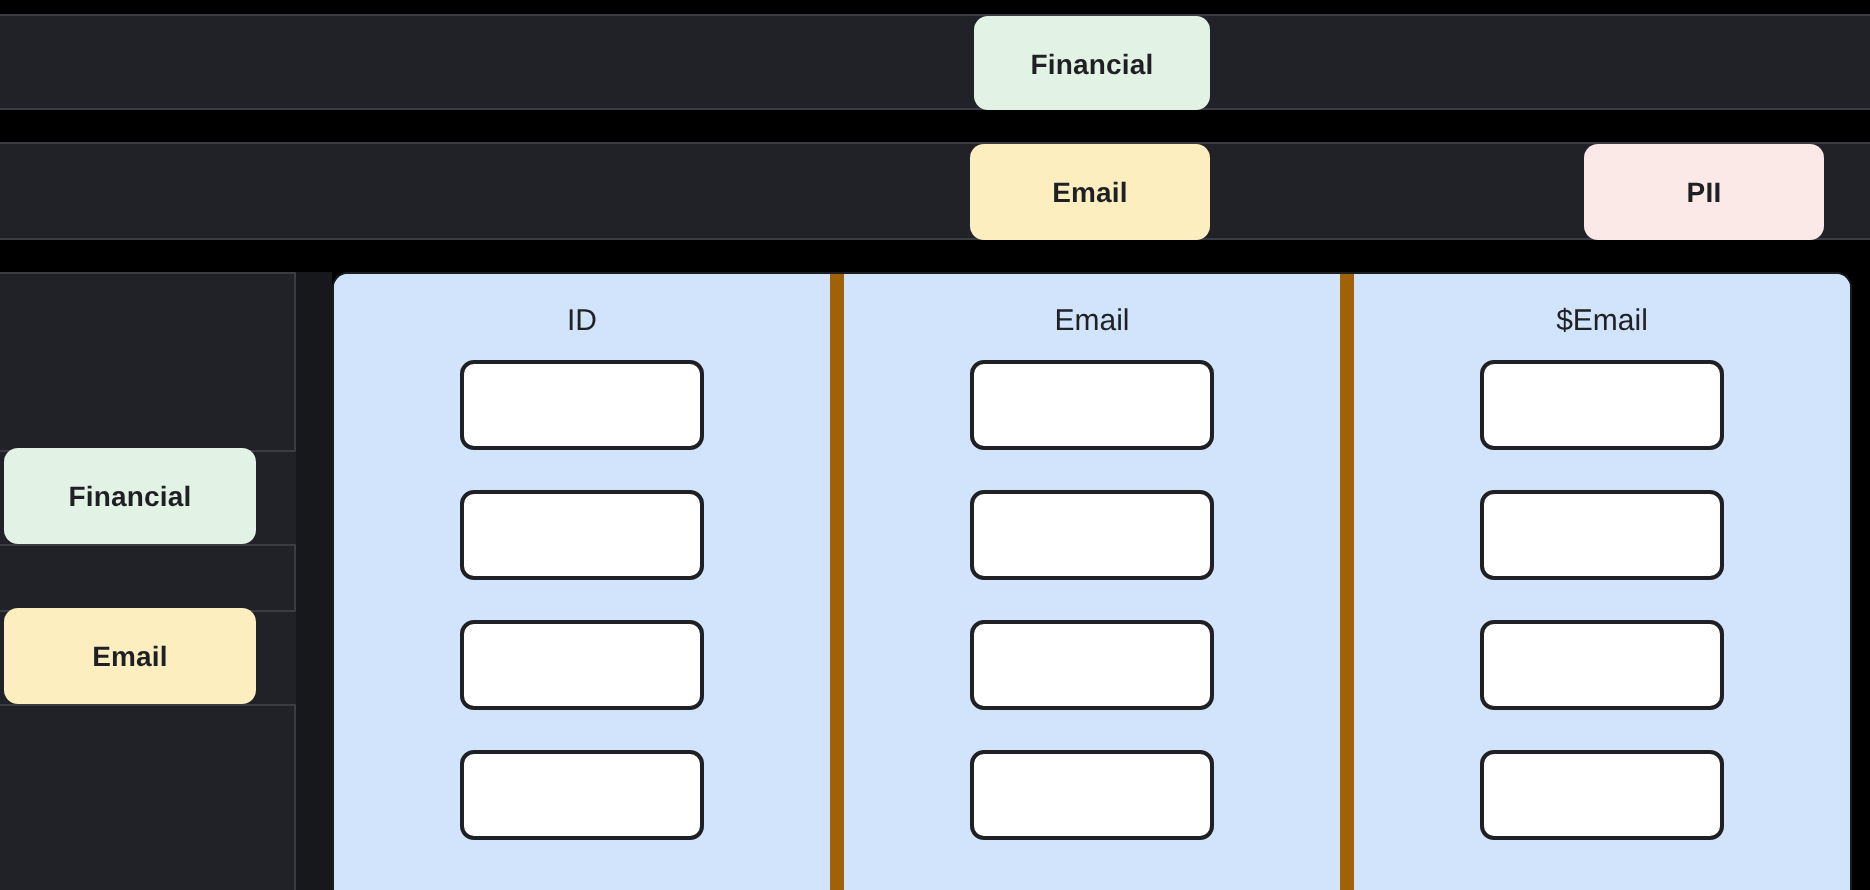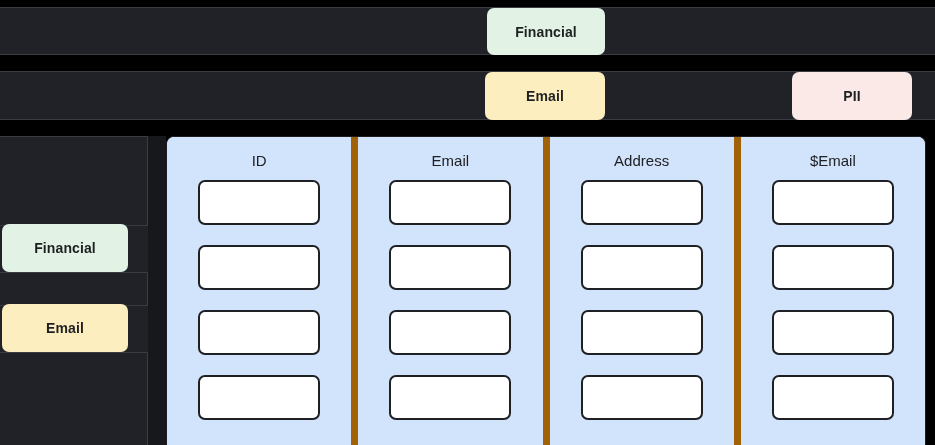--- a/index.html
+++ b/index.html
@@ -213,29 +213,20 @@
     <div class="col">
       <div class="col-header">Email</div>
       <div class="cells">
         <div class="cell"></div>
         <div class="cell"></div>
         <div class="cell"></div>
         <div class="cell"></div>
       </div>
     </div>
 
-    <div class="col">
-      <div class="col-header">Address</div>
-      <div class="cells">
-        <div class="cell"></div>
-        <div class="cell"></div>
-        <div class="cell"></div>
-        <div class="cell"></div>
-      </div>
-    </div>
 
     <div class="col">
       <div class="col-header">$Email</div>
       <div class="cells">
         <div class="cell"></div>
         <div class="cell"></div>
         <div class="cell"></div>
         <div class="cell"></div>
       </div>
     </div>

